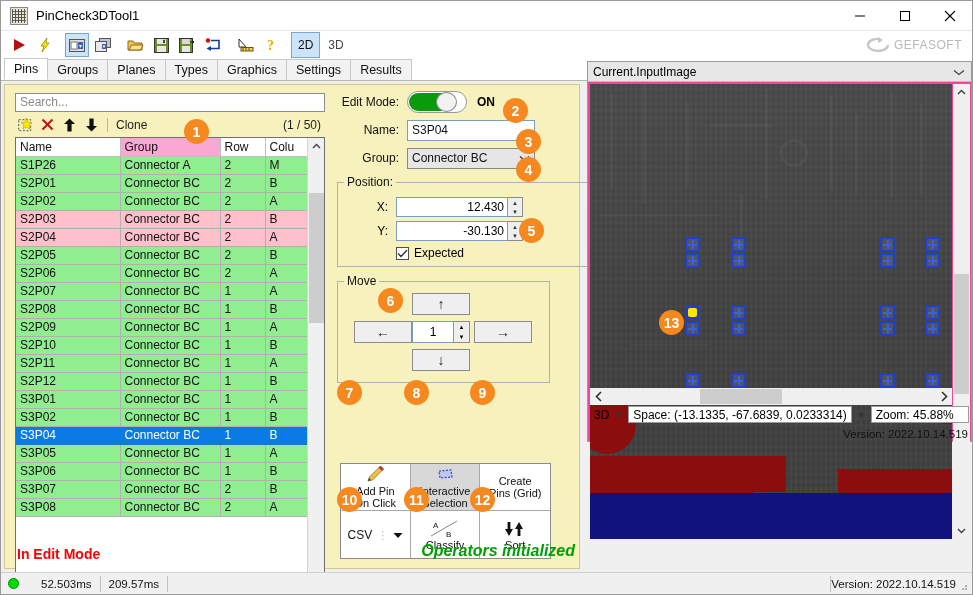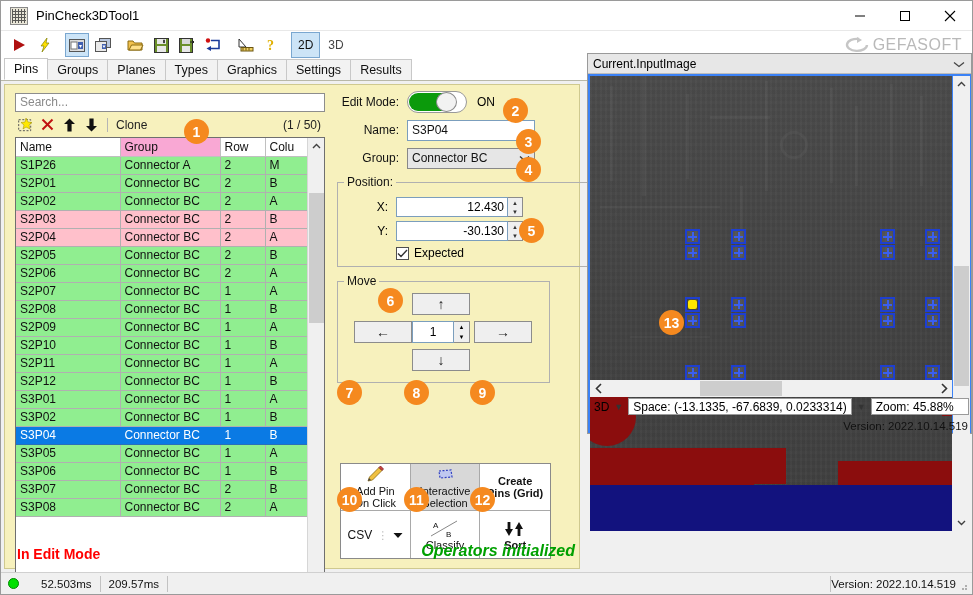--- a/index.html
+++ b/index.html
@@ -63,21 +63,21 @@
   .tsep { width: 6px; }
   .dbtn {
     height: 20px; padding: 12px 6px; margin: 0 1px;
     display: flex; align-items: center; justify-content: center;
     font-size: 12px; color: #444;
   }
   .dbtn.sel { background: #cce4f7; border: 1px solid #7aa7d0; color: #111; }
   #brand {
     margin-left: auto; margin-right: 10px;
     display: flex; align-items: center; gap: 4px;
-    color: #b9b9b9; font-size: 16px; letter-spacing: .5px;
+    color: #b9b9b9; font-size: 12px; letter-spacing: .5px;
   }
 
   
   #tabs {
     position: absolute; left: 0; top: 58px; width: 971px; height: 22px;
     background: #ffffff;
     display: flex; align-items: flex-end;
     border-bottom: 1px solid #b8b8a8;
   }
   .tab {
@@ -173,21 +173,21 @@
     position: relative; flex: none;
   }
   #toggle .fill {
     position: absolute; left: 1px; top: 1px; width: 36px; height: 18px;
     border-radius: 9px 0 0 9px; background: #0b9a0b;
   }
   #toggle .knob {
     position: absolute; left: 28px; top: 0px; width: 21px; height: 20px;
     border-radius: 50%; background: #f2f2f2; border: 1px solid #8a8a8a;
   }
-  #onlabel { margin-left: 10px; font-weight: normal; font-size: 12px; }
+  #onlabel { margin-left: 10px; font-weight: bold; font-size: 12px; }
   .tinput {
     width: 128px; height: 21px; background: #fff; border: 1px solid #7b9ebd;
     font-size: 12px; padding: 0 4px; line-height: 19px; color: #111;
   }
   .tselect {
     width: 128px; height: 21px; background: #e6e6e6; border: 1px solid #888;
     font-size: 12px; padding: 0 4px; line-height: 19px; color: #111;
     display: flex; align-items: center;
   }
   .tselect .chev { margin-left: auto; color: #444; }
@@ -243,34 +243,34 @@
     display: grid; grid-template-columns: 1fr 1fr 1fr; grid-template-rows: 1fr 1fr;
     border: 1px solid #8a8a8a; background: #fff;
   }
   .opcell {
     border-right: 1px solid #a9a9a9; border-bottom: 1px solid #a9a9a9;
     display: flex; flex-direction: column; align-items: center; justify-content: center;
     font-size: 11px; color: #111; text-align: center; line-height: 12px;
     background: #fff;
   }
   .opcell.on { background: #d8d8d8; }
-  .opcell:nth-child(3n) { border-right: none; font-weight: bold; }
+  .opcell:nth-child(3n) { border-right: none; }
   .opcell:nth-child(n+4) { border-bottom: none; }
   .opicon { height: 20px; display: flex; align-items: center; justify-content: center; }
 
   #opsinit {
     position: absolute; left: 332px; bottom: 8px; width: 238px;
     text-align: right; font-style: italic; font-weight: bold;
     font-size: 16px; color: #00a000;
   }
 
   
   #viewer {
-    position: absolute; left: 586px; top: 52px; width: 385px; height: 381px;
-    background: #3b82f6; border: 1px solid #9a9a9a;
+    position: absolute; left: 586px; top: 60px; width: 385px; height: 381px;
+    background: #ec4899; border: 1px solid #9a9a9a;
   }
   #viewer-head {
     position: absolute; left: 0; top: 0; width: 383px; height: 20px;
     background: #e7e7e7; border-bottom: 1px solid #bdbdbd;
     display: flex; align-items: center; font-size: 12px; padding-left: 5px;
   }
   #viewer-head .chev { margin-left: auto; margin-right: 6px; color: #444; }
   #canvas {
     position: absolute; left: 2px; top: 22px; width: 362px; height: 455px;
     background: #444444; overflow: hidden;

